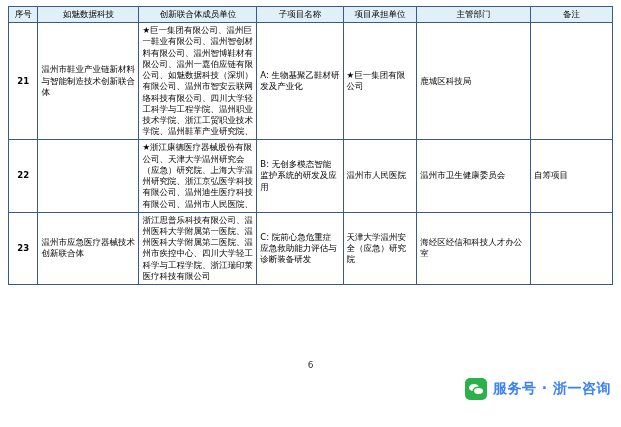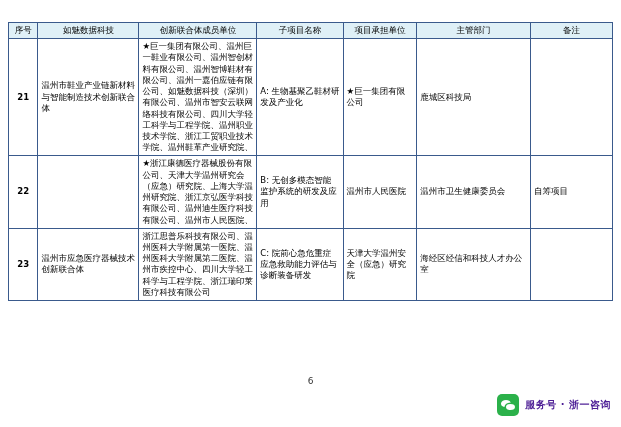--- a/index.html
+++ b/index.html
@@ -15,21 +15,20 @@
     color: #000000;
     position: relative;
     overflow: hidden;
   }
   .page {
     position: relative;
     width: 621px;
     height: 406px;
     box-sizing: border-box;
     padding: 6px 16px 0 8px;
-    margin-top: 16px;
   }
   table.doc-table {
     border-collapse: collapse;
     width: 605px;
     table-layout: fixed;
   }
   table.doc-table td, table.doc-table th {
     border: 1px solid #3a5a8c;
     vertical-align: middle;
     padding: 2px 3px;
@@ -96,23 +95,23 @@
     position: absolute;
     left: 9px;
     top: 10px;
     width: 9px;
     height: 6px;
     background: #ffffff;
     border-radius: 50%;
     box-shadow: 0 0 0 1.5px #2bb14a;
   }
   .footer-text {
-    font-size: 10px;
+    font-size: 14px;
     font-weight: bold;
-    color: #4c1d95;
+    color: #3b82f6;
     letter-spacing: 0.5px;
   }
 </style>
 </head>
 <body>
 
 <div class="page">
 
   <table class="doc-table">
     <colgroup>

